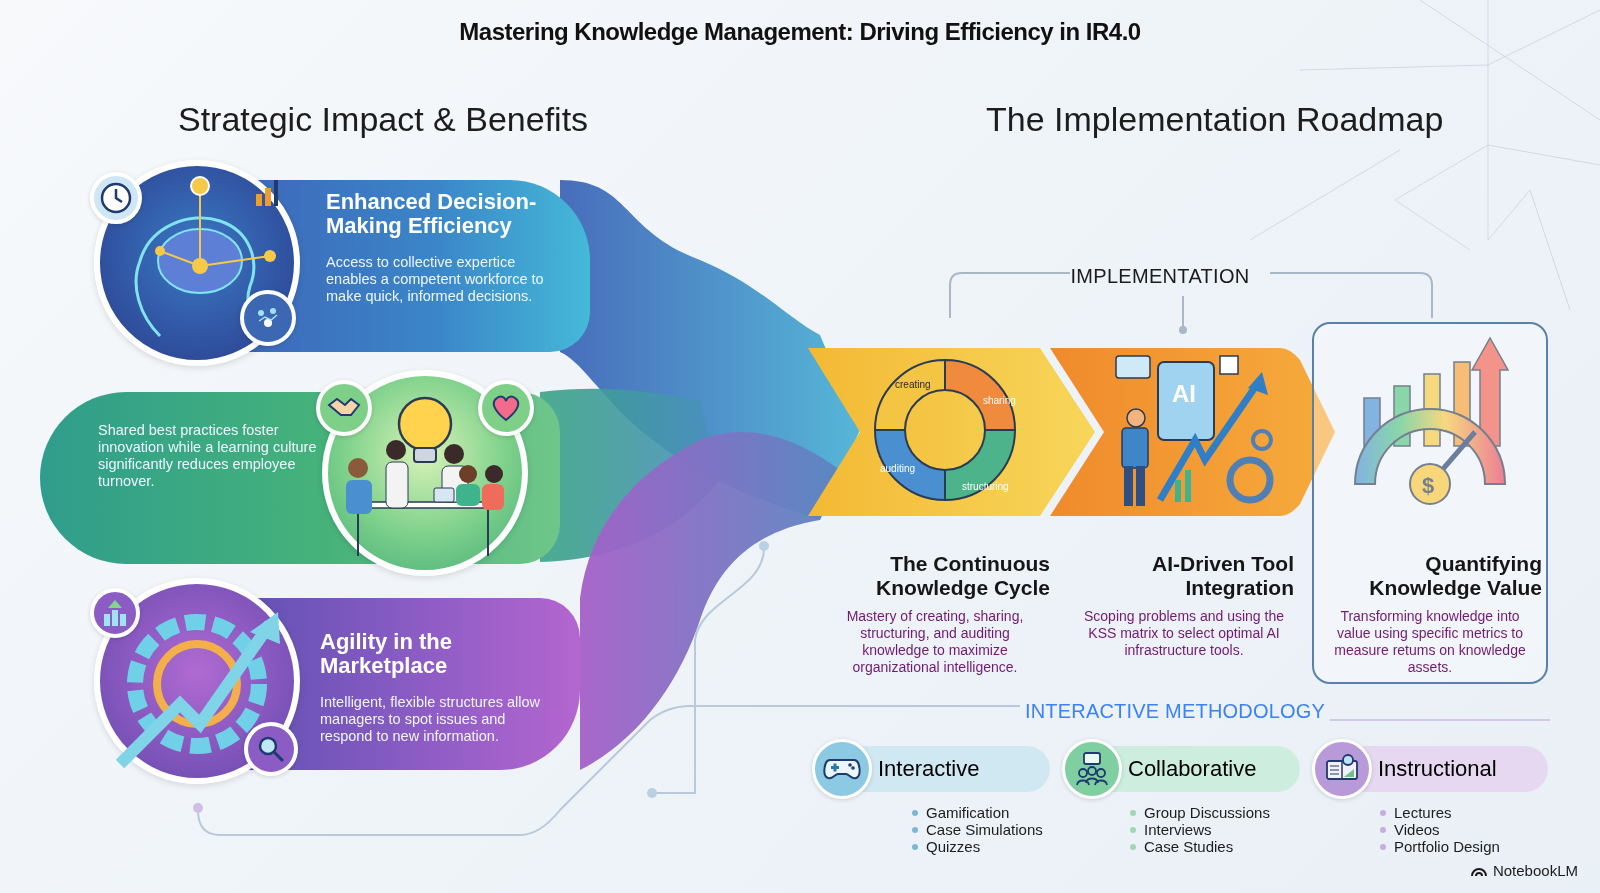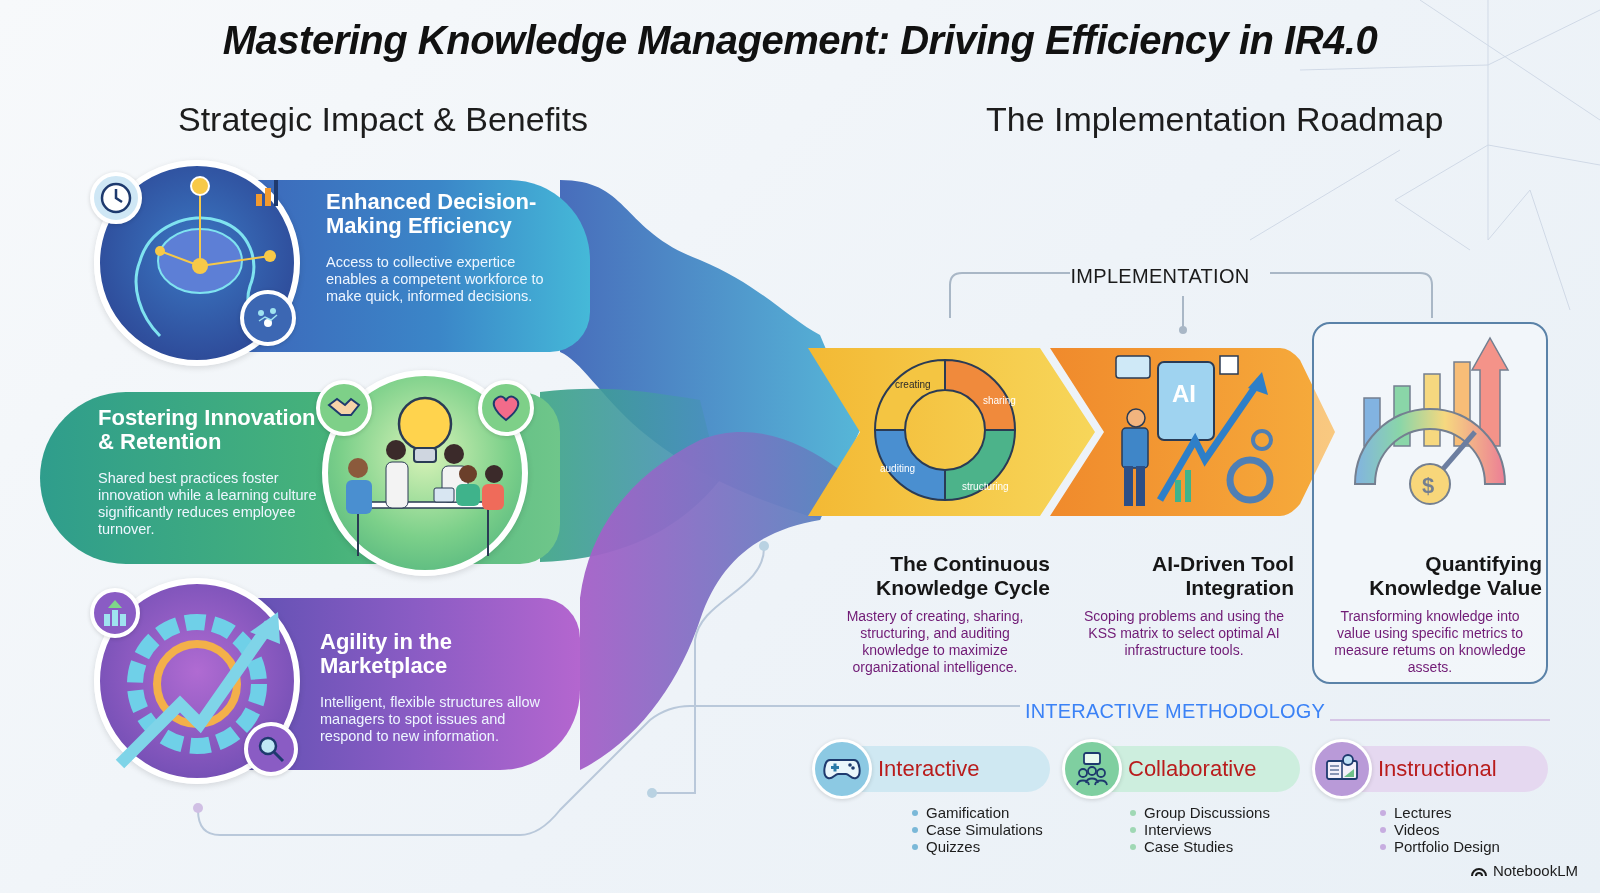--- a/index.html
+++ b/index.html
@@ -8,21 +8,21 @@
     font-family: "Liberation Sans", "DejaVu Sans", sans-serif;
     background: linear-gradient(135deg, #f7f9fb 0%, #eef3f8 55%, #e9f0f6 100%);
     position: relative;
     color: #1c1c1c;
   }
   .abs { position: absolute; }
   #bg-svg { position: absolute; left: 0; top: 0; width: 1600px; height: 893px; }
 
   .main-title {
     left: 0; top: 18px; width: 1600px; text-align: center;
-    font-size: 40px; font-weight: 700; letter-spacing: -0.5px; color: #111; font-style: italic;
+    font-size: 24px; font-weight: 700; letter-spacing: -0.5px; color: #111;
   }
   .section-title { top: 100px; font-size: 34px; font-weight: 400; color: #1d1d1d; margin-left: 48px; }
   .sec-left { left: 130px; }
   .sec-right { left: 938px; }
 
   
   .benefit {
     position: absolute; color: #fff;
   }
   .benefit .b-title { font-size: 22px; font-weight: 700; line-height: 24px; }
@@ -76,21 +76,21 @@
   }
 
   .method-label {
     left: 1020px; top: 700px; width: 310px; text-align: center;
     font-size: 20px; color: #3b82f6; letter-spacing: 0.2px;
   }
   .pill {
     position: absolute; height: 46px; border-radius: 23px;
     display: flex; align-items: center;
   }
-  .pill .pill-label { font-size: 22px; color: #b91c1c; margin-left: 66px; }
+  .pill .pill-label { font-size: 22px; color: #000000; margin-left: 66px; }
   .pill-icon {
     position: absolute; width: 60px; height: 60px; border-radius: 50%;
     border: 3px solid #fff; display: flex; align-items: center; justify-content: center;
     box-shadow: 0 1px 4px rgba(0,0,0,0.15);
   }
   .bullets { position: absolute; list-style: none; font-size: 15px; line-height: 17px; color: #1d1d1d; }
   .bullets li { position: relative; padding-left: 14px; }
   .bullets li::before {
     content: ""; position: absolute; left: 0; top: 6px; width: 6px; height: 6px; border-radius: 50%;
     background: var(--dot, #7ab8d8);
@@ -278,21 +278,20 @@
   <svg width="34" height="26" viewBox="0 0 34 26">
       <path d="M2 10 L10 4 L18 10 L24 4 L32 10 L24 20 L14 20 Z" fill="#f6d3a8" stroke="#1e3a6e" stroke-width="2"></path>
     </svg>
 </div>
 <div class="mini-badge" style="left:478px;top:380px;width:56px;height:56px;background:#7ed088;">
   <svg width="30" height="28" viewBox="0 0 30 28">
       <path d="M15 26 C 2 16, 0 8, 6 4 C 10 1, 14 3, 15 7 C 16 3, 20 1, 24 4 C 30 8, 28 16, 15 26 Z" fill="#f26b8a" stroke="#1e3a6e" stroke-width="2"></path>
     </svg>
 </div>
 <div class="benefit card2-text">
-  <div class="b-title">Fostering Innovation &amp; Retention</div>
   <div class="b-desc">Shared best practices foster innovation while a learning culture significantly reduces employee turnover.</div>
 </div>
 
 <div class="benefit card3"></div>
 <div class="circle-icon" style="left:94px;top:578px;width:206px;height:206px;background:radial-gradient(circle at 50% 45%, #b06bd2 0%, #7a52b8 70%, #5b45a0 100%);">
   <svg width="194" height="194" viewBox="0 0 194 194">
     <circle cx="97" cy="100" r="62" fill="none" stroke="#6fd0e8" stroke-width="16" stroke-dasharray="20 8"></circle>
     <circle cx="97" cy="100" r="40" fill="none" stroke="#f3b04a" stroke-width="8"></circle>
     <polyline points="20,180 80,120 100,140 170,40" stroke="#7fd4e8" stroke-width="12" fill="none"></polyline>
     <polygon points="178,28 180,60 150,48" fill="#7fd4e8"></polygon>

